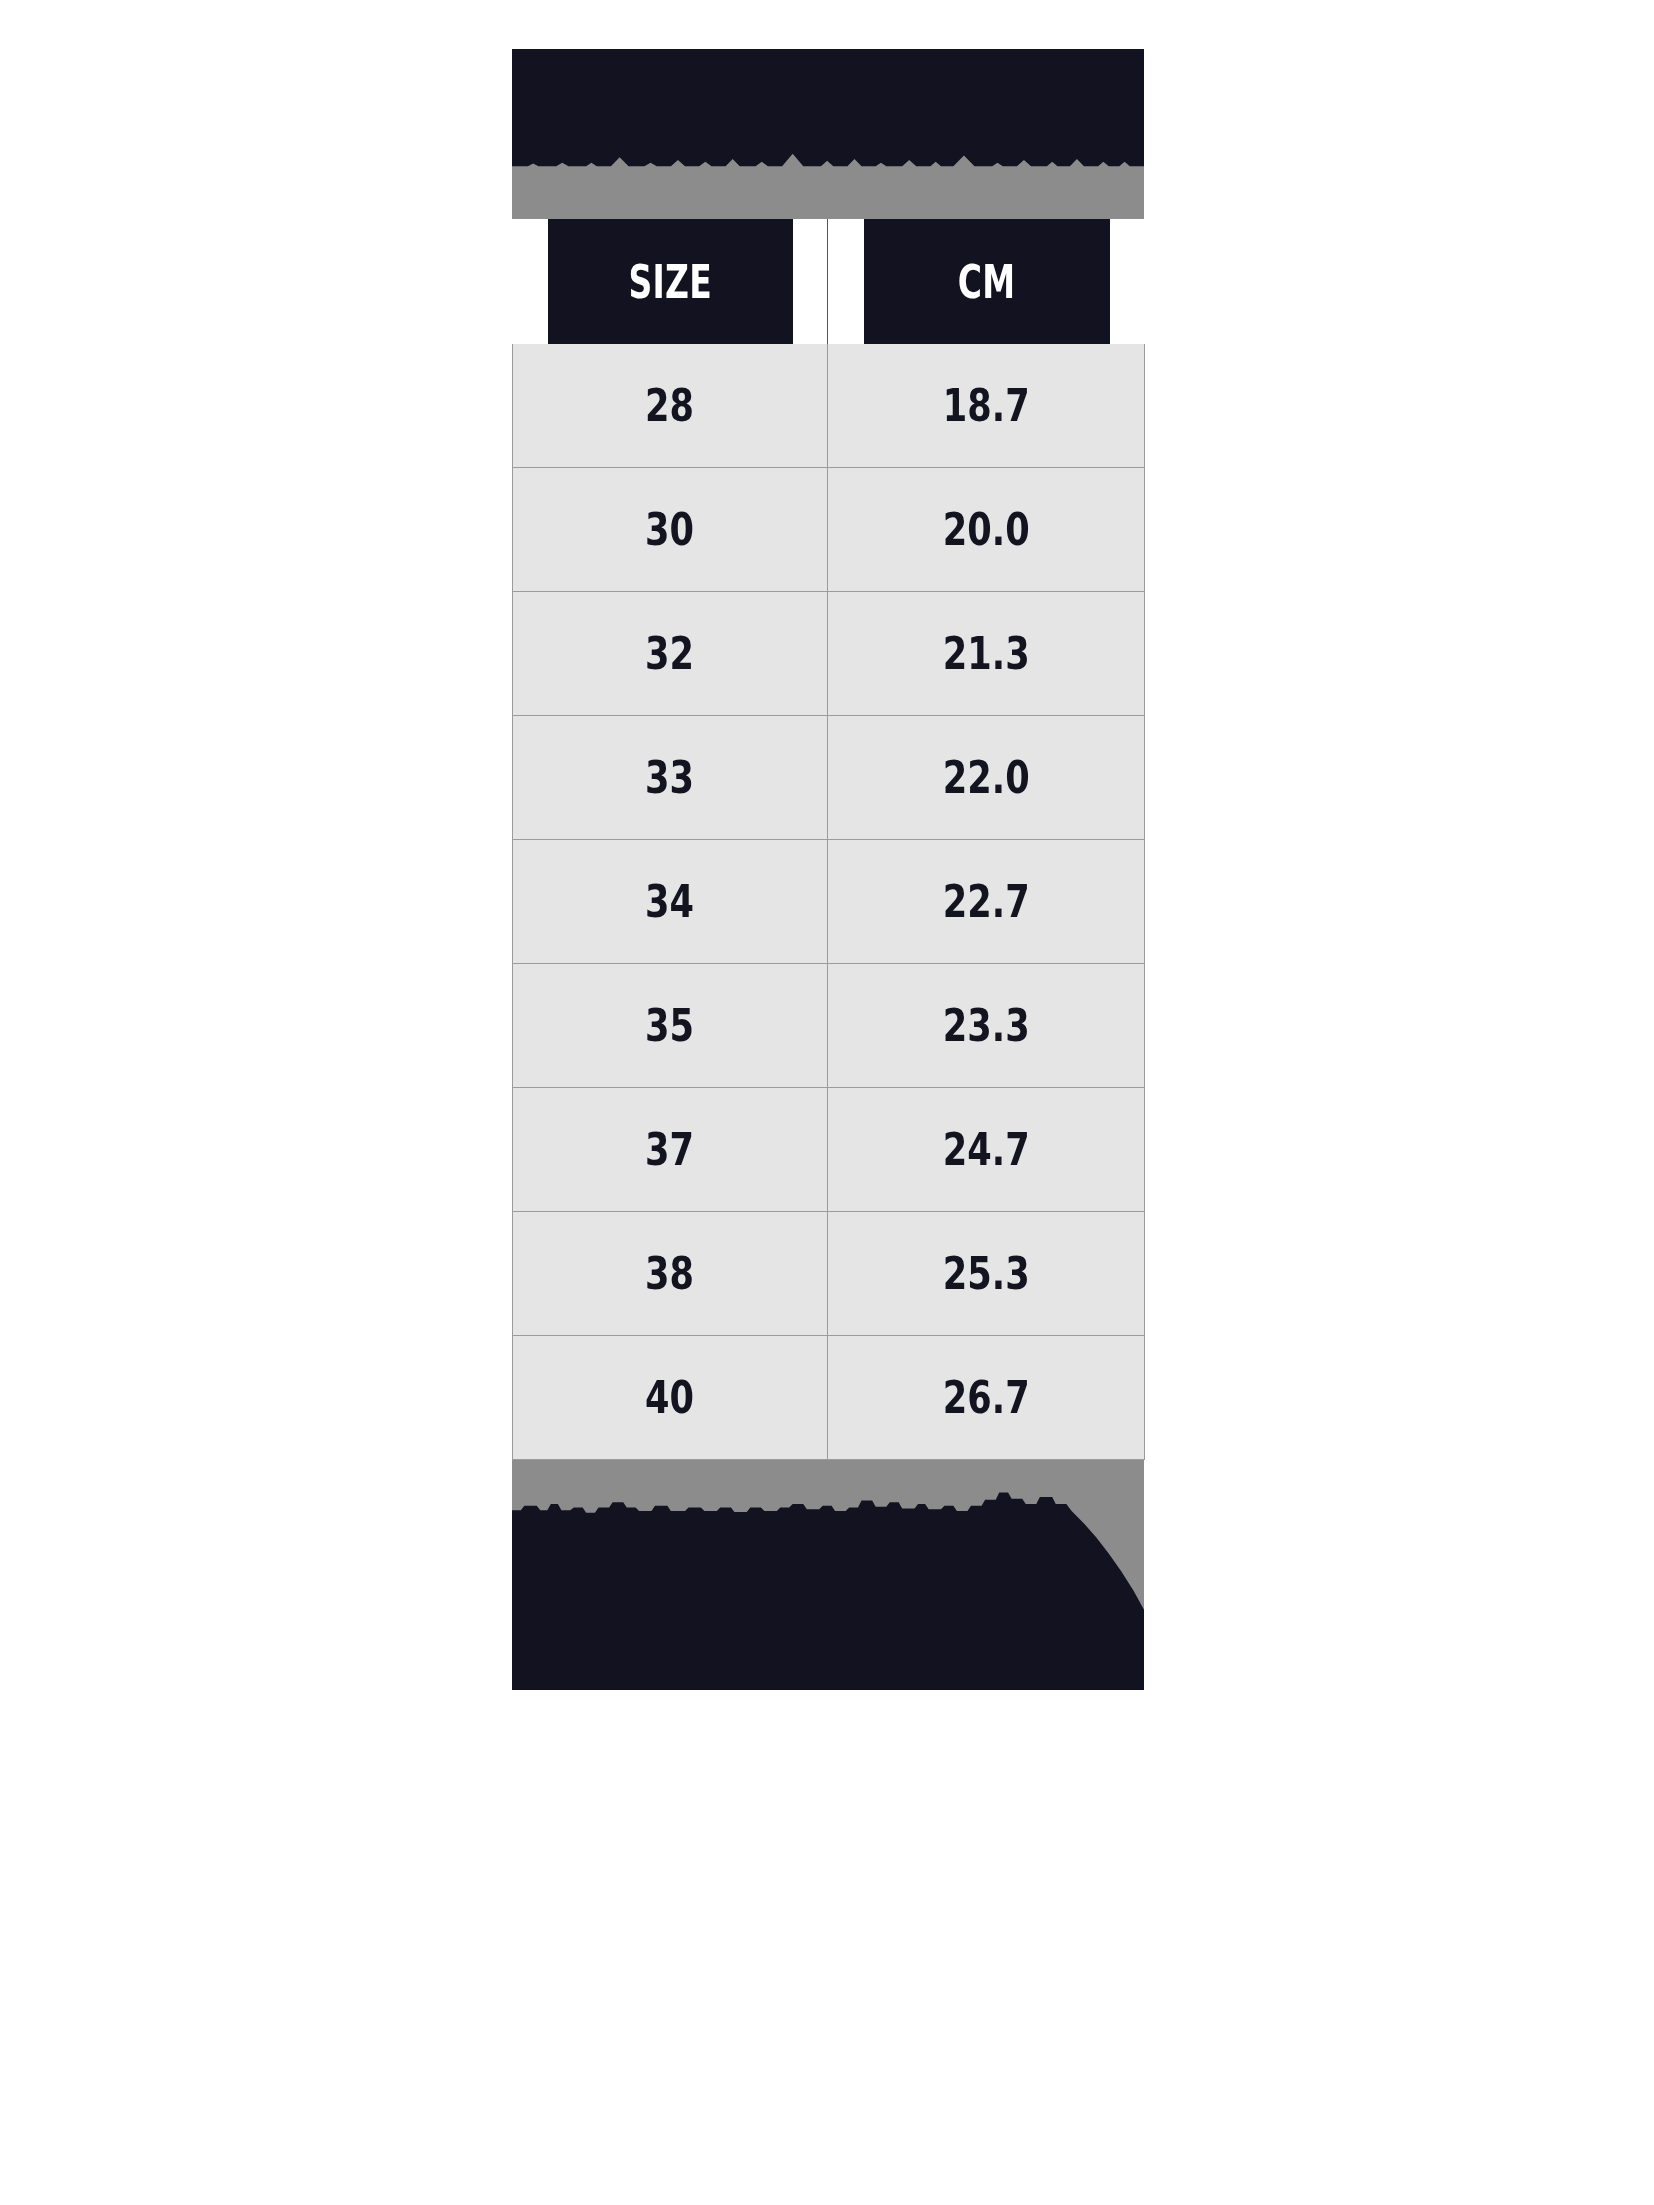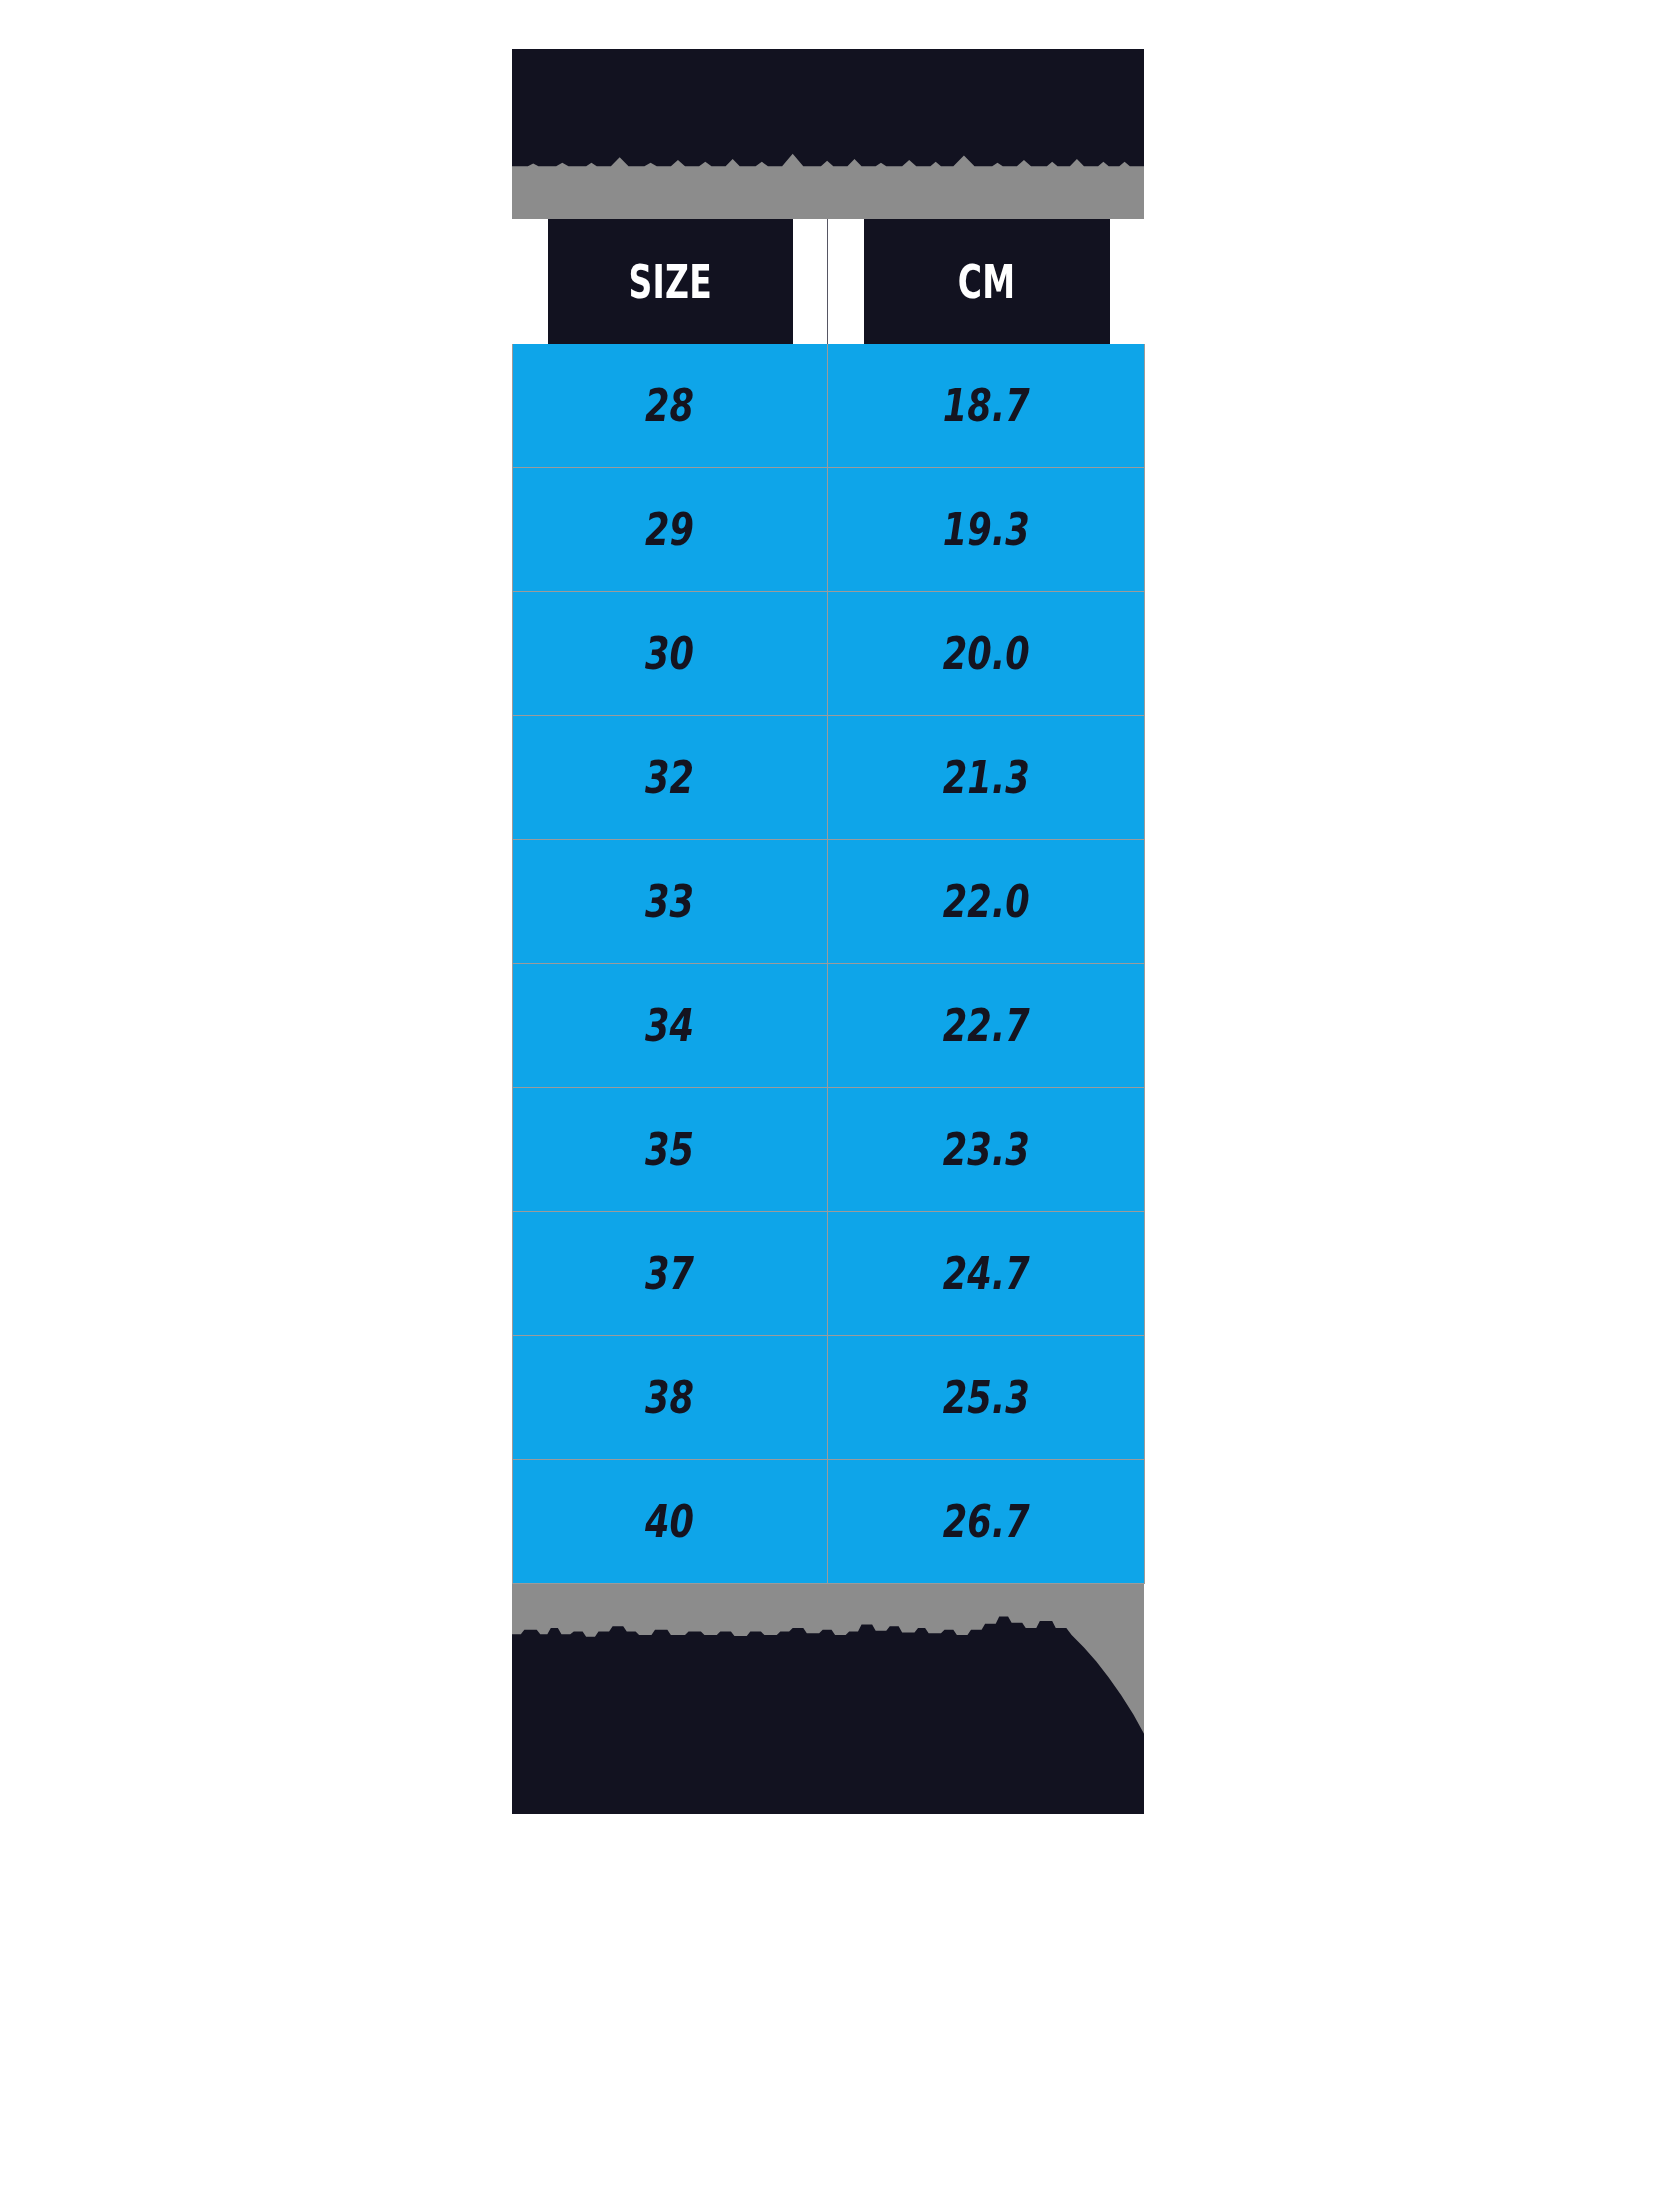--- a/index.html
+++ b/index.html
@@ -68,30 +68,29 @@
     padding: 0;
     border: none;
   }
   thead th span {
     display: inline-block;
   }
   thead tr th:first-child { border-right: 0.9px solid #565663; }
 
   tbody td {
     height: 123px;
-    background: #0ea5e9;
+    background: #e5e5e5;
     color: #141420;
     font-size: 44px;
     font-weight: 700;
     text-align: center;
     vertical-align: middle;
     border: 0.9px solid #9b9b9b;
     padding: 0;
     font-family: "DejaVu Sans", sans-serif;
-    font-style: italic;
   }
   tbody td span {
     display: inline-block;
     transform: scaleX(0.8);
   }
   tbody tr td:first-child { border-left: 0.9px solid #9b9b9b; }
   tbody tr td:last-child  { border-right: 0.9px solid #9b9b9b; }
   tbody tr:first-child td { border-top: none; }
 
   
@@ -143,24 +142,20 @@
           <th>
             <span>CM</span>
           </th>
         </tr>
       </thead>
       <tbody id="tbody">
 
       <tr>
             <td><span>28</span></td>
             <td><span>18.7</span></td>
-          </tr>
-          <tr>
-            <td><span>29</span></td>
-            <td><span>19.3</span></td>
           </tr>
           <tr>
             <td><span>30</span></td>
             <td><span>20.0</span></td>
           </tr>
           <tr>
             <td><span>32</span></td>
             <td><span>21.3</span></td>
           </tr>
           <tr>

